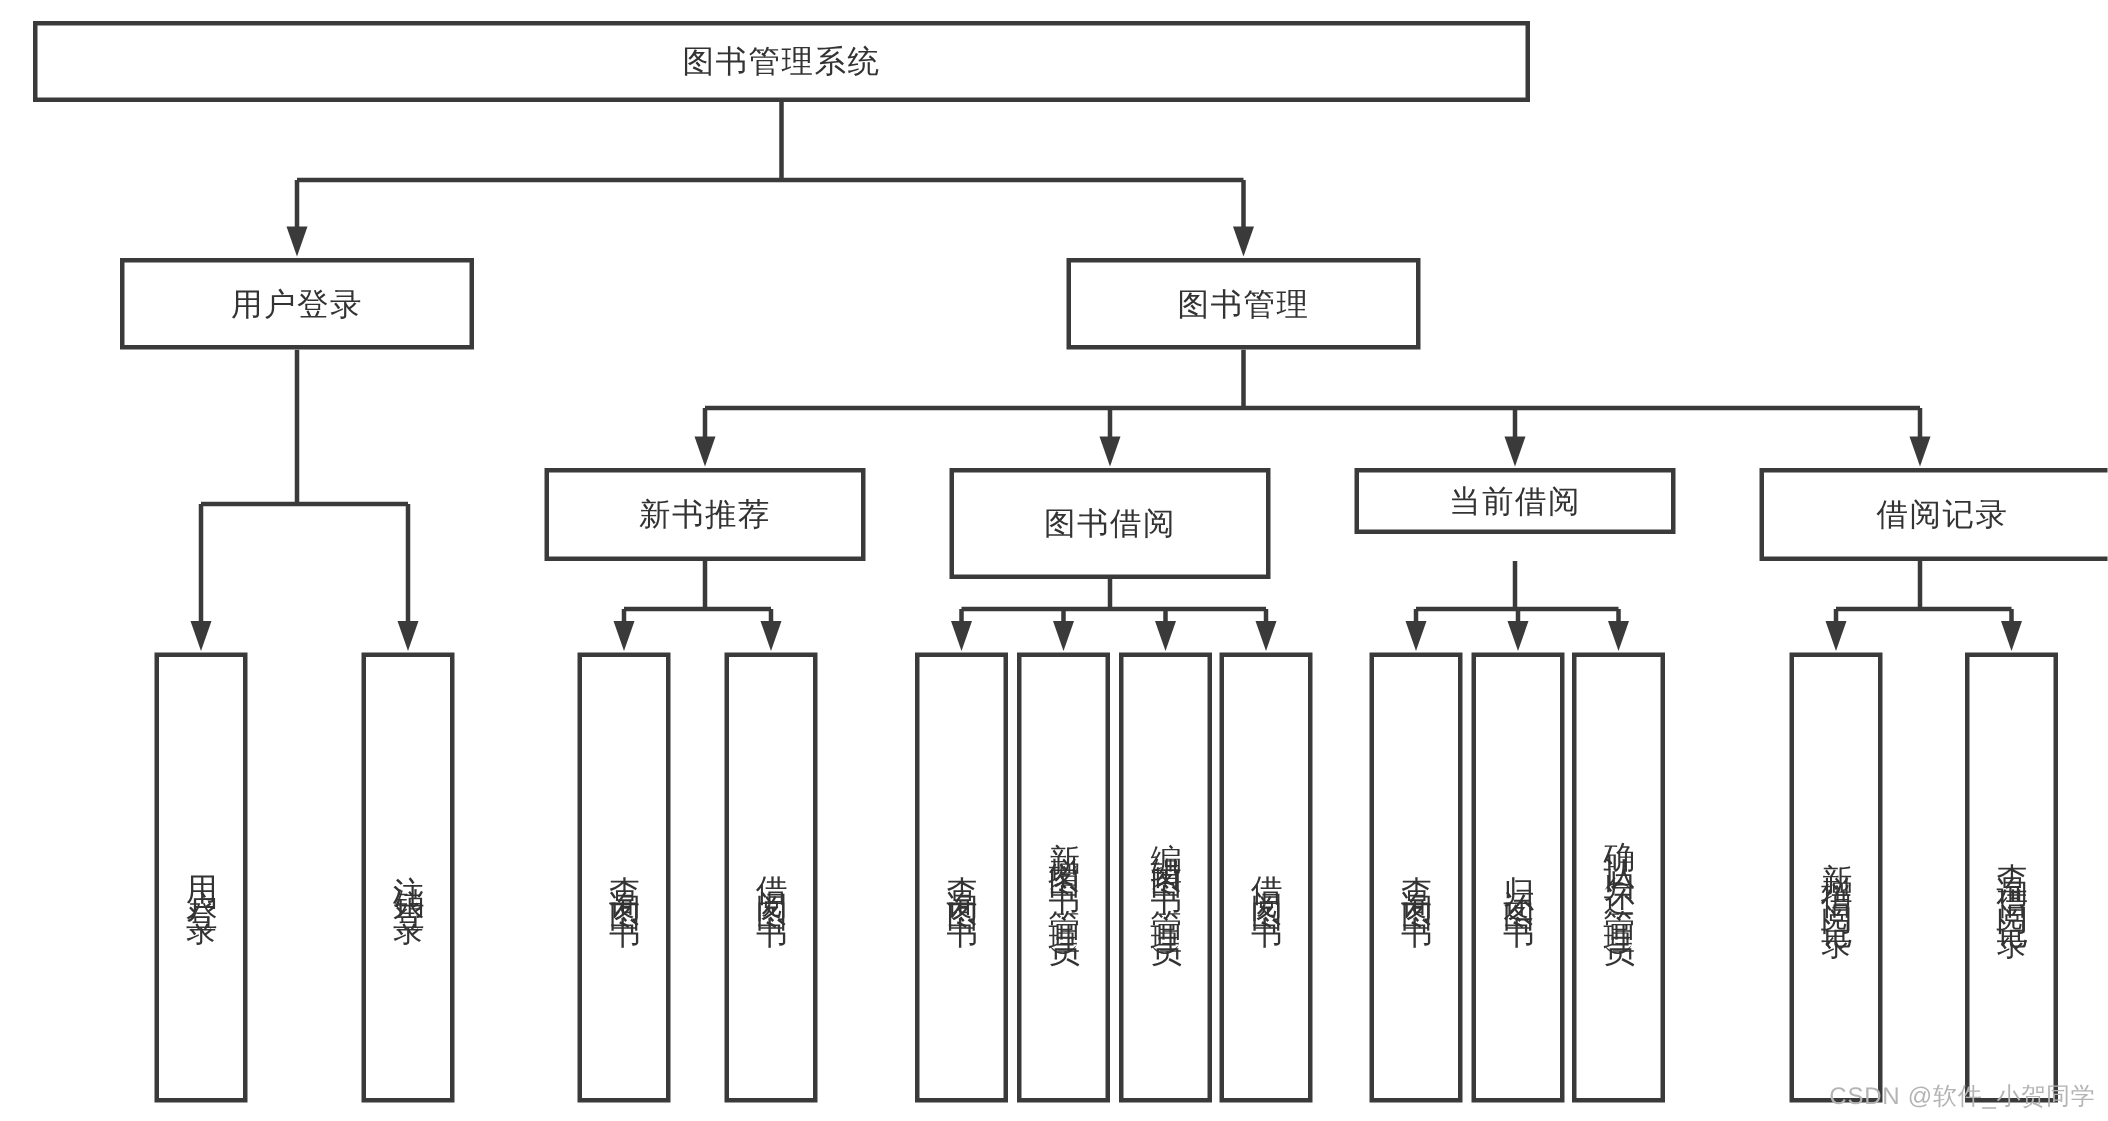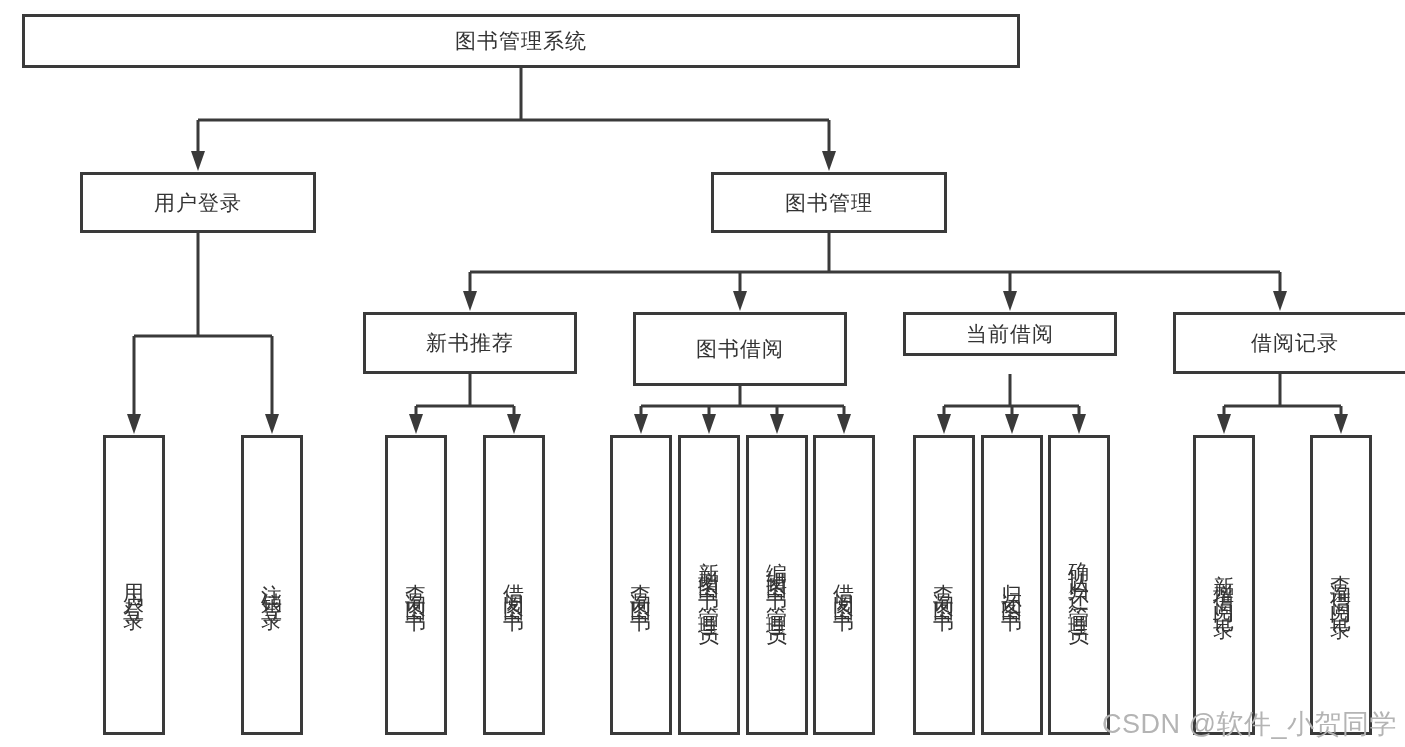--- a/index.html
+++ b/index.html
@@ -24,21 +24,21 @@
     display:flex;align-items:center;justify-content:center;
     color:var(--text);
   }
   .box.h{font-size:21px;letter-spacing:1px;white-space:nowrap;}
   .box.v span{
     writing-mode:vertical-rl;text-orientation:mixed;
     font-size:21px;letter-spacing:9px;line-height:1;
   }
   .watermark{
     position:absolute;right:8px;bottom:5px;z-index:3;
-    color:var(--watermark);font-size:27px;letter-spacing:0.5px;white-space:nowrap;
+    color:var(--watermark);font-size:16px;letter-spacing:0.5px;white-space:nowrap;
   }
 </style>
 </head>
 <body>
 
 <div id="canvas">
 
   <svg class="connectors" width="1405" height="747" viewBox="0 0 1405 747">
 
     <path d="M521,68 V120 M198,120 H829 M198,120 V152 M829,120 V152"></path>

